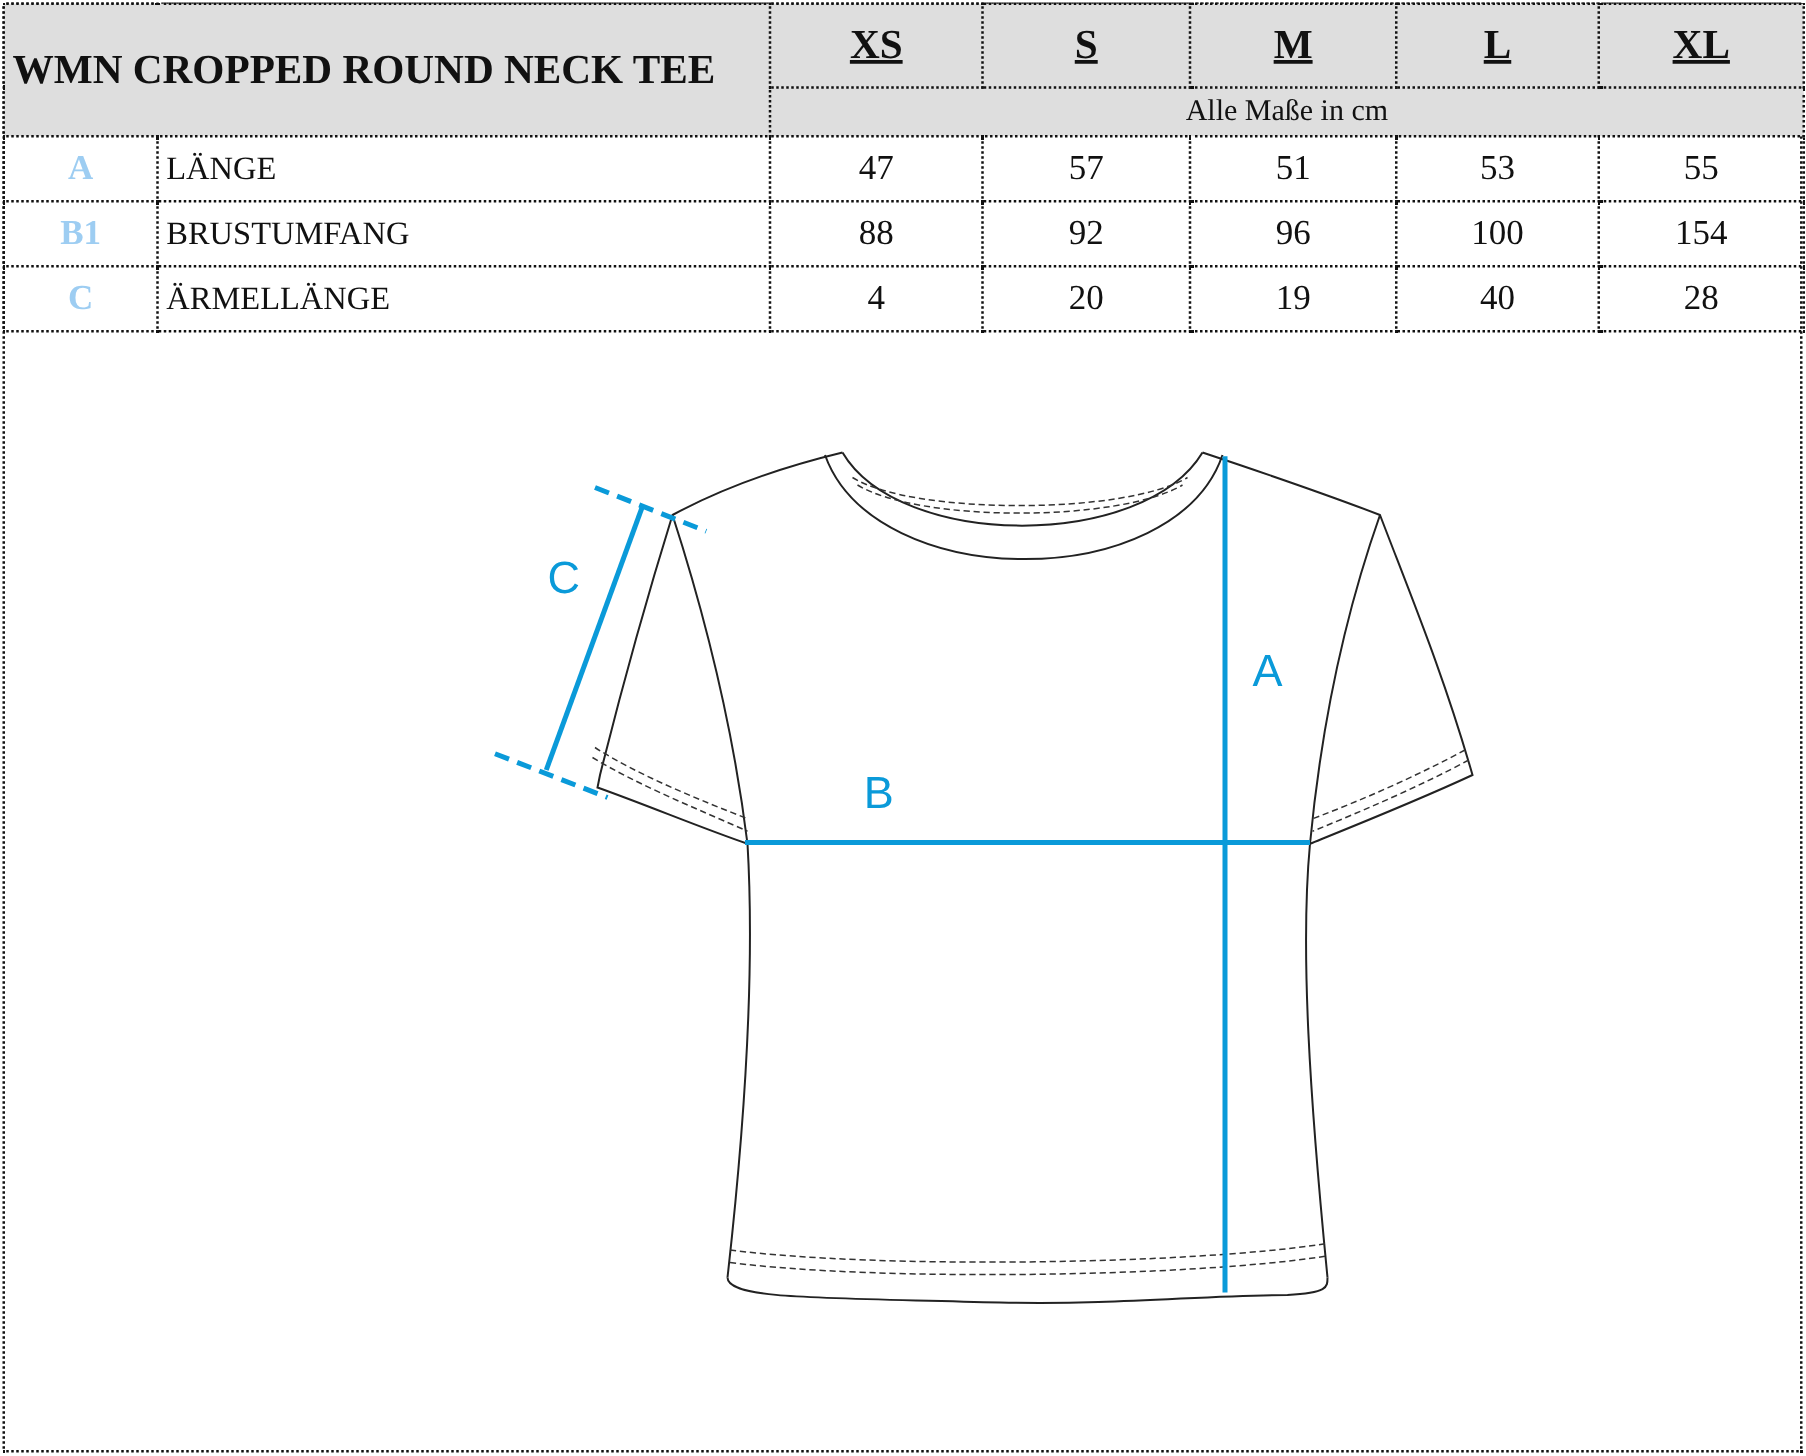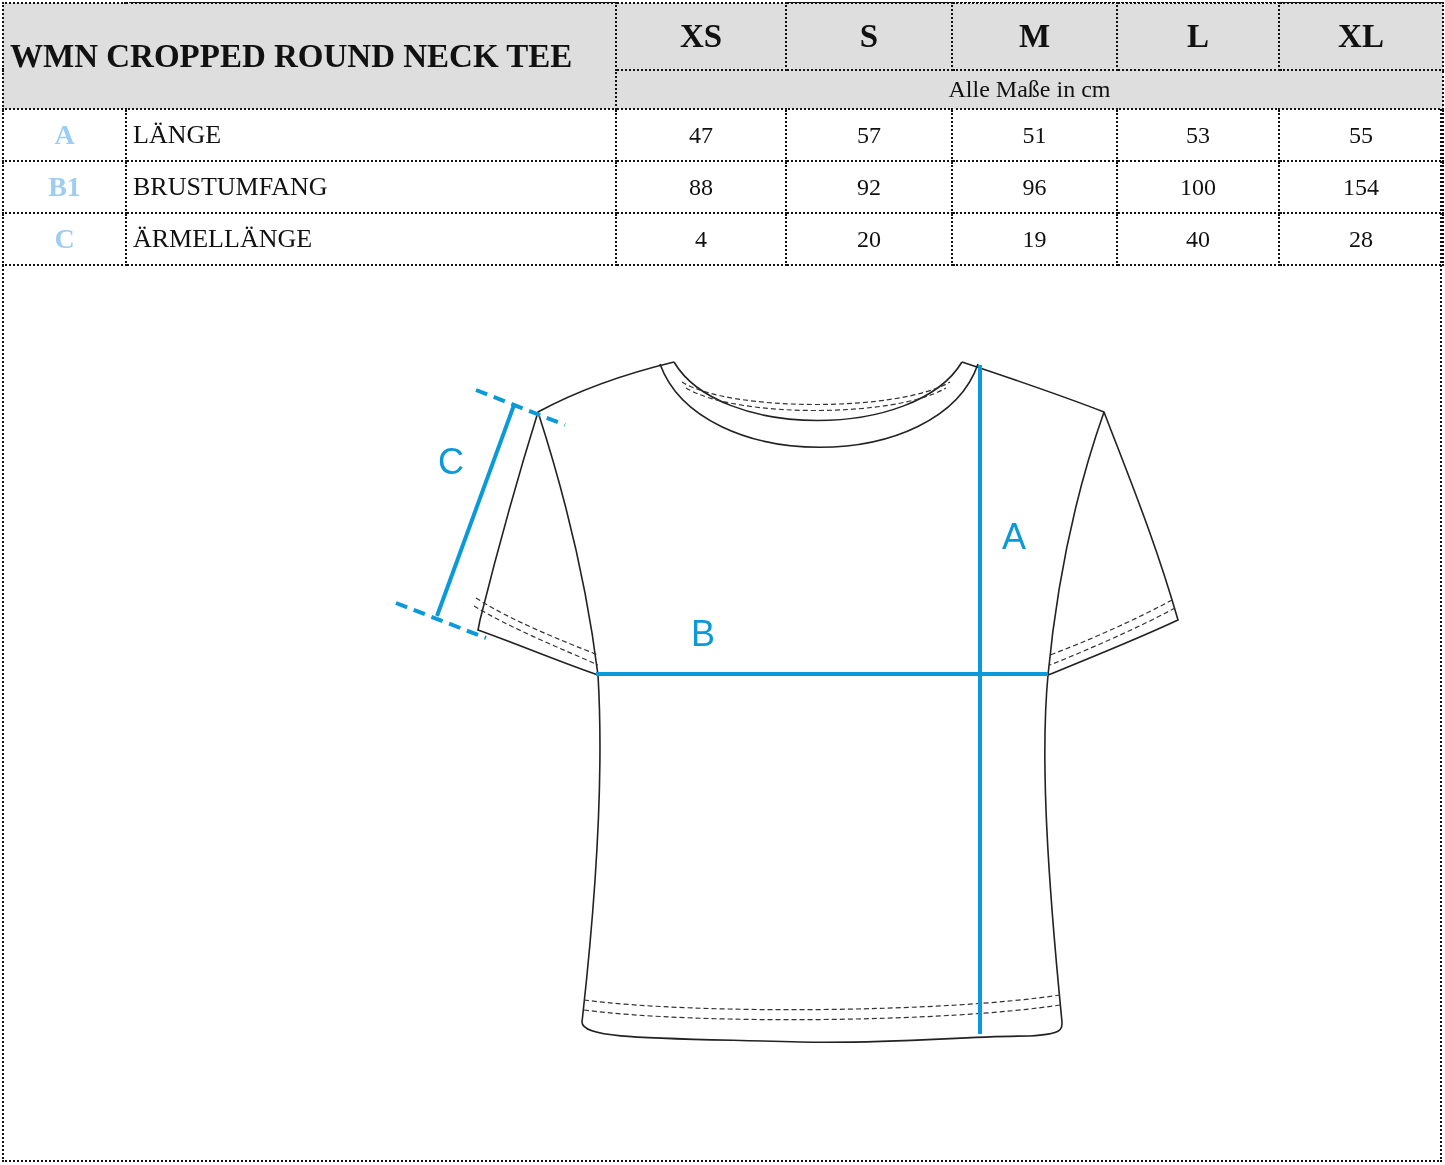--- a/index.html
+++ b/index.html
@@ -2,25 +2,25 @@
 <html><head>
 <meta charset="utf-8">
 <style>
   html, body { margin: 0; padding: 0; background: #ffffff; }
   body { width: 1445px; height: 1165px; position: relative; overflow: hidden; font-family: "Liberation Serif", serif; }
   .sheet { position: absolute; left: 2px; top: 2px; width: 1440px; height: 1160px; border: 2px dotted #111; box-sizing: border-box; }
   table.sizes { position: absolute; left: 2px; top: 2px; width: 1440px; border-collapse: collapse; table-layout: fixed; }
   table.sizes td { border: 2px dotted #111; padding: 0; text-align: center; vertical-align: middle; color: #111; }
   .hdr { background: #dedede; }
   .title { font-weight: bold; font-size: 33px; text-align: left !important; padding-left: 6px !important; height: 104px; white-space: nowrap; }
-  .size-h { font-weight: bold; font-size: 33px; height: 64px; }
+  .size-h { font-weight: bold; font-size: 33px; height: 64px; text-decoration: underline; }
   .unit { font-size: 24px; height: 36px; }
   .code { font-weight: bold; font-size: 28px; color: #9dcdf2 !important; height: 50px; }
   .label { text-align: left !important; padding-left: 6px !important; font-size: 26px; }
-  .val { font-size: 24px; }
+  .val { font-size: 28px; }
   .diagram { position: absolute; left: 0; top: 270px; width: 1445px; height: 895px; }
 </style>
 </head>
 <body>
 
 <div class="sheet"></div>
 
 <table class="sizes">
   <colgroup>
     <col style="width:123px">

